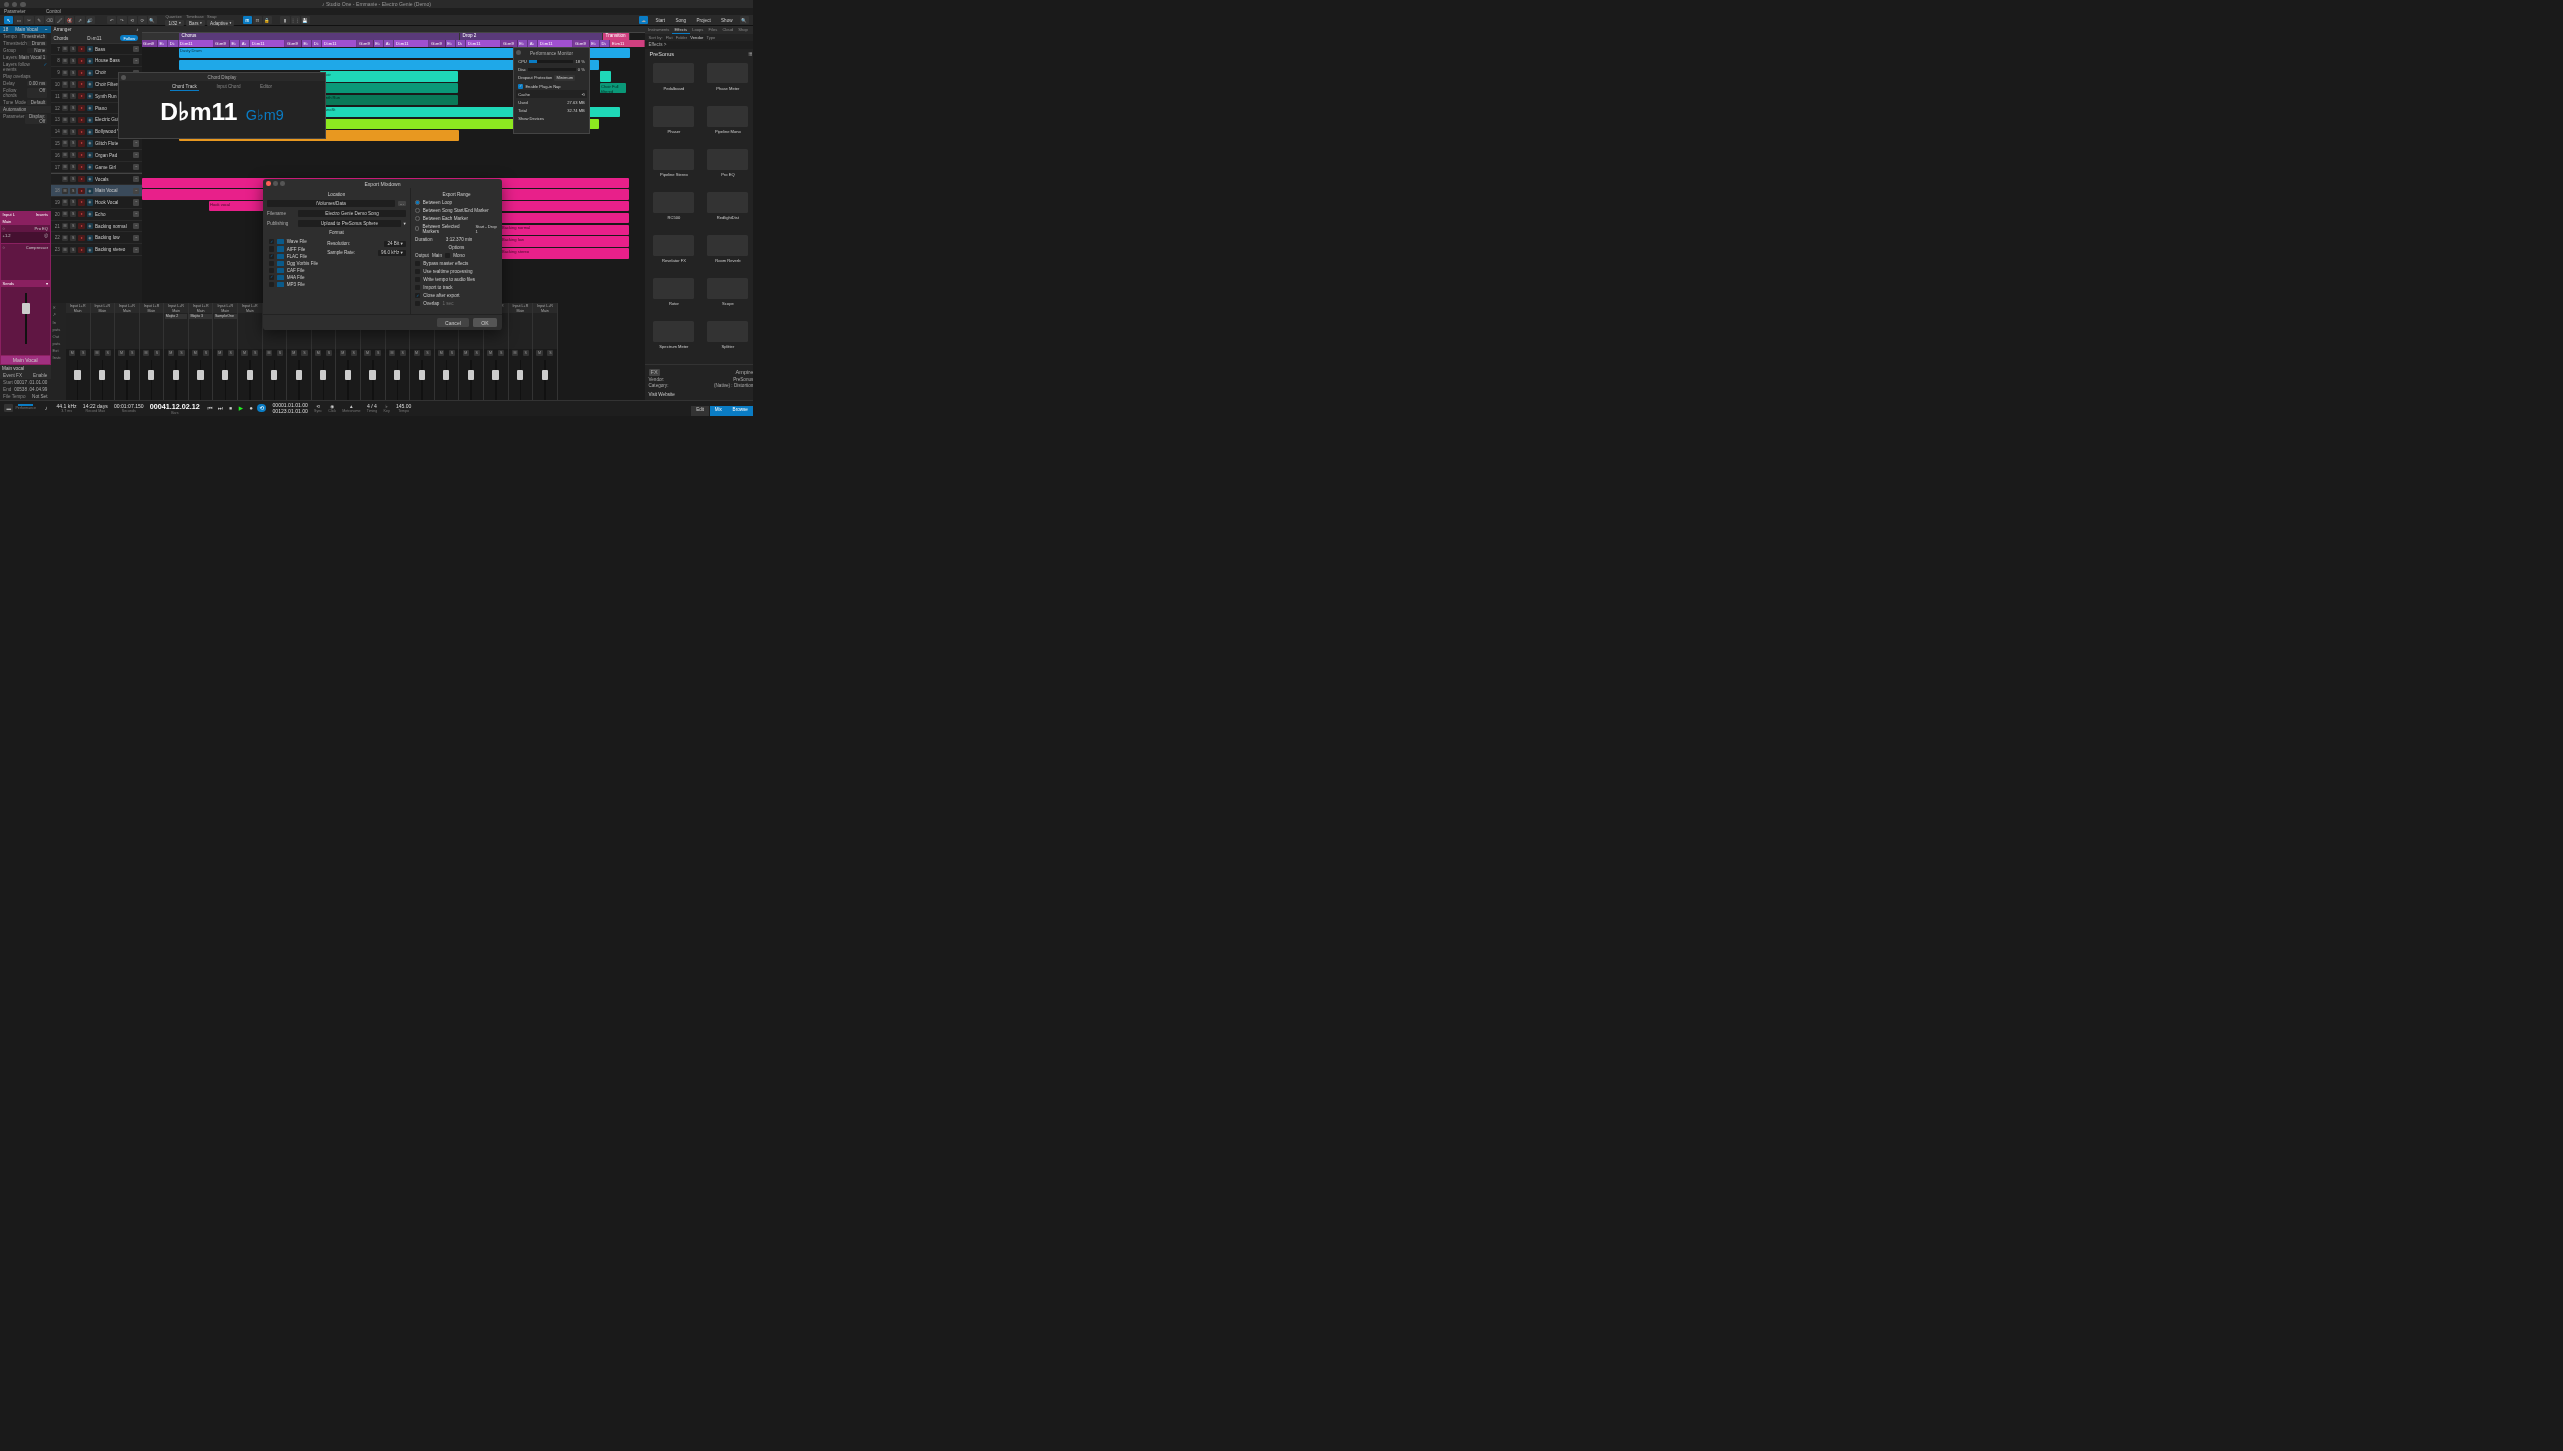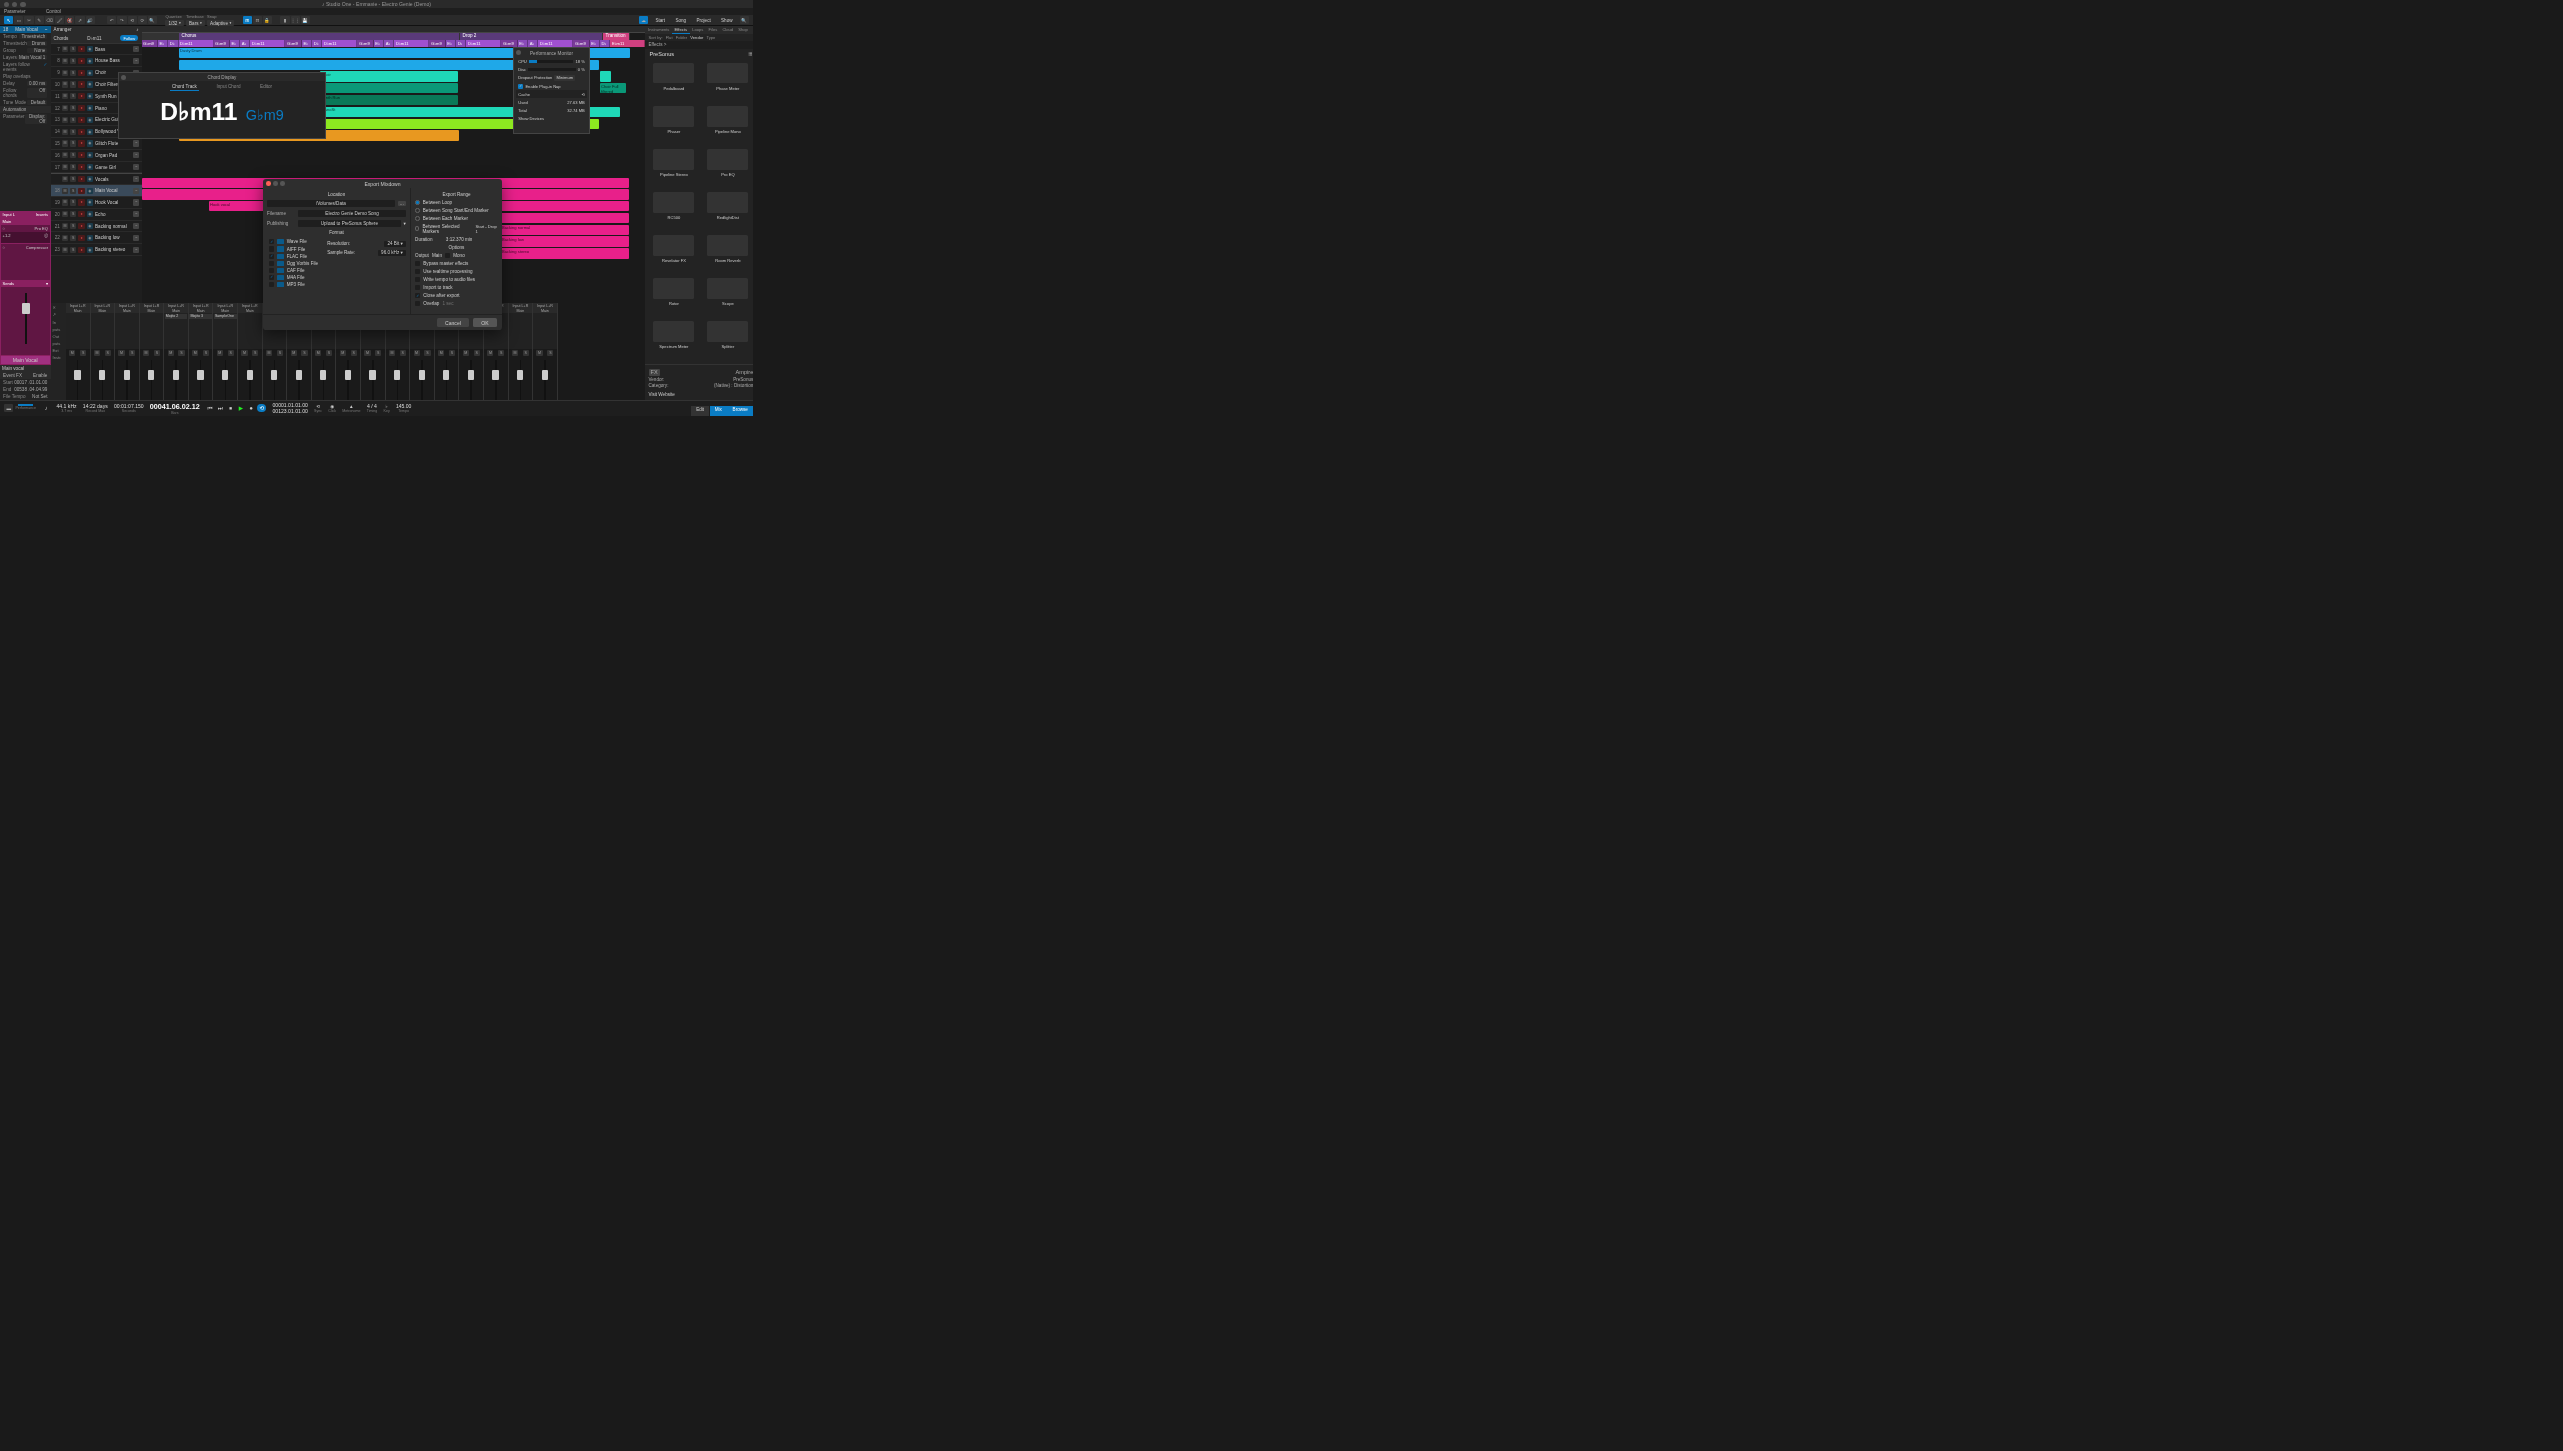--- a/index.html
+++ b/index.html
@@ -1264,21 +1264,21 @@
     </div>
   <div class="transport-group">
       <span class="transport-val">14:22 days</span>
       <span class="transport-lbl">Record Max</span>
     </div>
   <div class="transport-group">
       <span class="transport-val">00:01:07.150</span>
       <span class="transport-lbl">Seconds</span>
     </div>
   <div class="transport-group">
-      <span class="transport-big">00041.06.02.12</span>
+      <span class="transport-big">00041.12.02.12</span>
       <span class="transport-lbl">Bars</span>
     </div>
   <div class="transport-buttons">
     <span class="tp-btn">⏮</span>
     <span class="tp-btn">⏭</span>
     <span class="tp-btn">⏹</span>
     <span class="tp-btn play">▶</span>
     <span class="tp-btn">⏺</span>
     <span class="tp-btn loop">⟲</span>
   </div>

